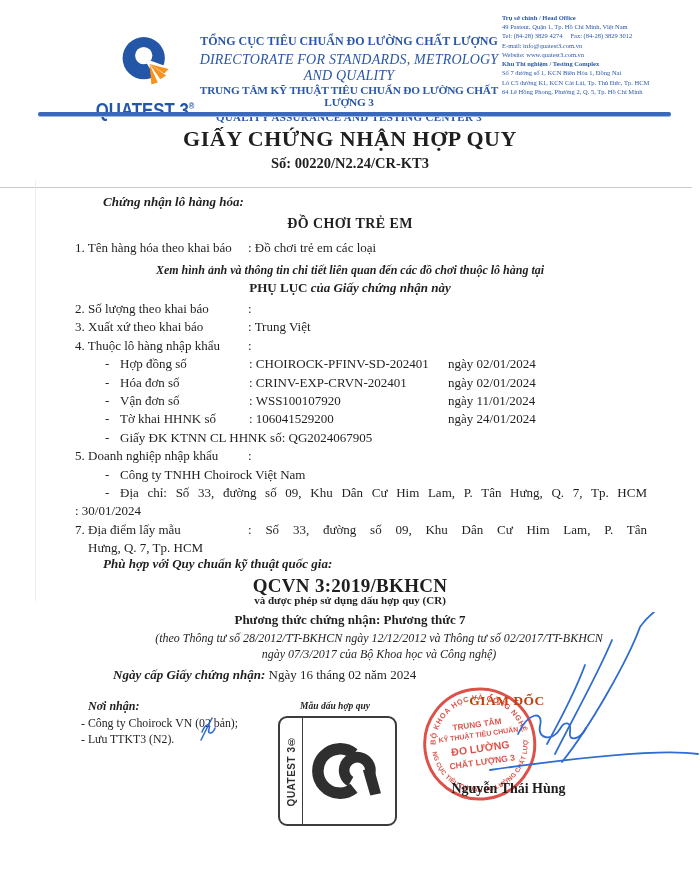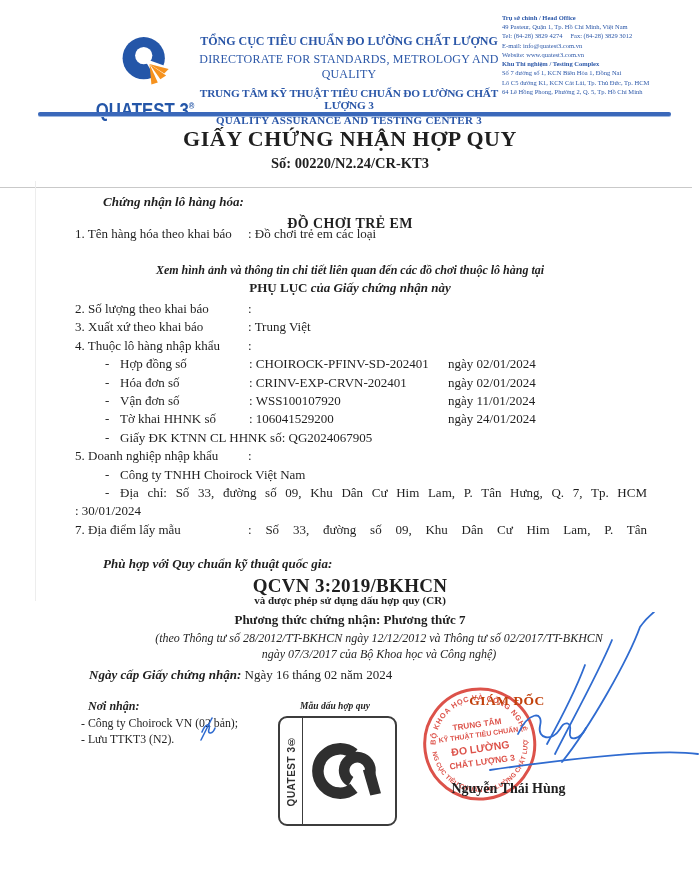--- a/index.html
+++ b/index.html
@@ -10,38 +10,38 @@
   }
   .abs{position:absolute;}
   
   .logo-block{left:86px; top:30px; width:118px; text-align:center;}
   .brand{color:#2456a8; font-family:"Liberation Sans","DejaVu Sans",sans-serif;
     font-weight:bold; font-size:20px; transform:scaleX(.84); transform-origin:center;
     white-space:nowrap; letter-spacing:0; margin-top:1px;}
   .brand sup{font-size:9px;}
   .org{left:190px; top:34px; width:318px; text-align:center; color:#2b57a8;}
   .org .l1{font-weight:bold; font-size:12px; margin-bottom:3px;}
-  .org .l2{font-size:12px; margin-bottom:5px; letter-spacing:.2px;}
+  .org .l2{font-size:14px; letter-spacing:.2px;font-style:italic;}
   .org .l3{font-weight:bold; font-size:11.3px; letter-spacing:-.2px; margin-bottom:3px;}
   .org .l4{font-weight:bold; font-size:11px; letter-spacing:.3px;}
   .contact{left:502px; top:13px; width:196px; color:#2b57a8; font-size:6.5px; line-height:1.42;}
   .contact .b{font-weight:bold;}
   .contact .telfax span{margin-right:8px;}
   .blue-rule{left:38px; top:112px; width:633px; height:3.5px; background:#3a68ba; border-radius:2px; box-shadow:0 1px 0 #9db7e0;}
   
   .title{left:0; top:126px; width:700px; text-align:center;}
   .title .main{font-size:22px; font-weight:bold; letter-spacing:.5px;}
   .title .num{font-size:14.5px; font-weight:bold; margin-top:3px;}
   .thin-line{left:0; top:187px; width:692px; height:1px; background:#c9c9c9;}
   .v-faint{left:35px; top:181px; width:1px; height:420px; background:#ededed;}
   
   .bi{font-weight:bold; font-style:italic;}
   .intro{left:103px; top:194px; font-size:13px;}
   .product{left:70px; top:216px; width:560px; text-align:center; font-weight:bold; font-size:14px; letter-spacing:.4px;}
-  .item1{left:75px; top:226px; width:570px; display:flex; font-size:13px;}
+  .item1{left:75px; top:240px; width:570px; display:flex; font-size:13px;}
   .item1 .lbl{width:173px;}
   .note1{left:70px; top:263px; width:560px; text-align:center; font-size:12px; font-weight:bold; font-style:italic;}
   .note2{left:70px; top:280px; width:560px; text-align:center; font-size:13px;}
   .note2 .up{font-weight:bold;}
   .note2 .it{font-weight:bold; font-style:italic;}
   .rows{left:75px; top:300px; width:572px; font-size:13px;}
   .row{display:flex; line-height:18.4px; white-space:nowrap;}
   .row .r-lbl{width:173px;}
   .row .r-val{width:199px;}
   .sub .s-dash{margin-left:30px; width:15px;}
@@ -52,21 +52,21 @@
   .jtext{flex:1; white-space:normal; text-align:justify; text-align-last:justify;}
   .cont7{margin-left:13px;}
   
   .comp-intro{left:103px; top:556px; font-size:13px;}
   .c-center{left:0; width:700px; text-align:center; font-weight:bold;}
   .std{top:575px; font-size:19px; letter-spacing:.3px;}
   .perm{top:594px; font-size:11px;}
   .method{top:612px; font-size:13px;}
   .legal{left:0; width:700px; text-align:center; font-style:italic; font-size:12px; font-weight:normal;padding-left:29px;}
   .lg1{top:631px;} .lg2{top:647px;}
-  .issue{left:89px; top:667px; font-size:13px;}
+  .issue{left:113px; top:667px; font-size:13px;}
   
   .noinhan-lbl{left:88px; top:699px; font-size:12px;}
   .recips{left:81px; top:716px; font-size:11.8px; line-height:15.5px;}
   .mark-label{left:268px; top:701px; width:134px; text-align:center; font-weight:bold; font-style:italic; font-size:9.5px;}
   .cr-box{left:278px; top:716px; width:115px; height:106px; border:2px solid #3c3c3c; border-radius:9px; display:flex; overflow:hidden; background:#fff;}
   .cr-strip{width:22px; border-right:1.5px solid #3c3c3c; display:flex; align-items:center; justify-content:center;}
   .cr-strip .vtext{writing-mode:vertical-rl; transform:rotate(180deg);
      font-family:"Liberation Sans","DejaVu Sans",sans-serif; font-weight:bold; font-size:10px; color:#303030; letter-spacing:.5px;}
   .cr-logo-wrap{flex:1; display:flex; align-items:center; justify-content:center;}
   .director{left:452px; top:693px; width:110px; text-align:center; font-weight:bold; font-size:13.5px; letter-spacing:.5px; color:#c2410c; z-index:3;}
@@ -190,20 +190,23 @@
       <span class="s-dash">-</span>
       <span class="jtext">Địa chỉ: Số 33, đường số 09, Khu Dân Cư Him Lam, P. Tân Hưng, Q. 7, Tp. HCM</span>
     </div>
     <div class="row">
       <span class="r-val">: 30/01/2024</span>
     </div>
     <div class="row">
       <span class="r-lbl">7. Địa điểm lấy mẫu</span>
       <span class="jtext">: Số 33, đường số 09, Khu Dân Cư Him Lam, P. Tân</span>
     </div>
+    <div class="row">
+      <span class="cont7">Hưng, Q. 7, Tp. HCM</span>
+    </div>
   </div>
 
   <div class="abs comp-intro bi">Phù hợp với Quy chuẩn kỹ thuật quốc gia:</div>
   <div class="abs c-center std">QCVN 3:2019/BKHCN</div>
   <div class="abs c-center perm">và được phép sử dụng dấu hợp quy (CR)</div>
   <div class="abs c-center method">Phương thức chứng nhận: Phương thức 7</div>
   <div class="abs legal lg1">(theo Thông tư số 28/2012/TT-BKHCN ngày 12/12/2012 và Thông tư số 02/2017/TT-BKHCN</div>
   <div class="abs legal lg2">ngày 07/3/2017 của Bộ Khoa học và Công nghệ)</div>
 
   <div class="abs issue">

